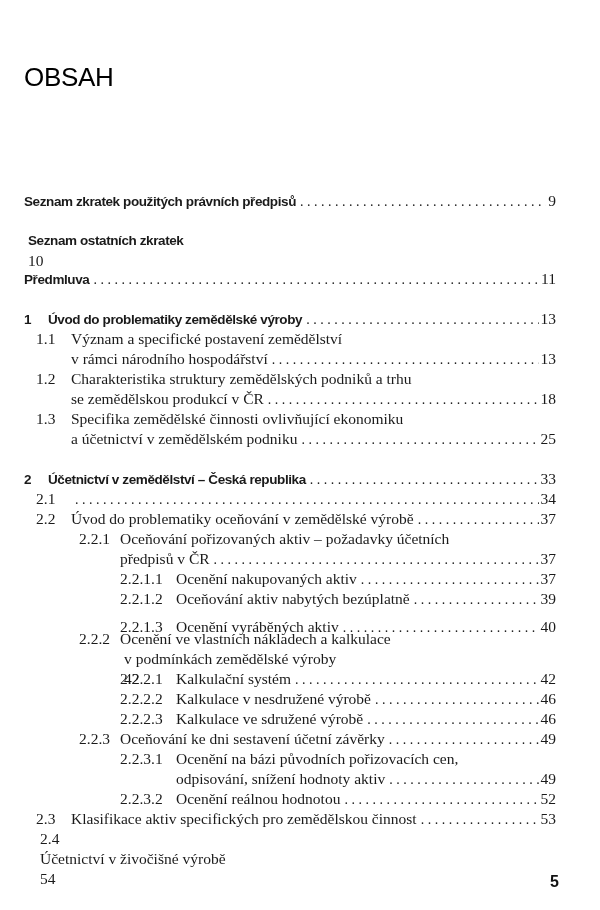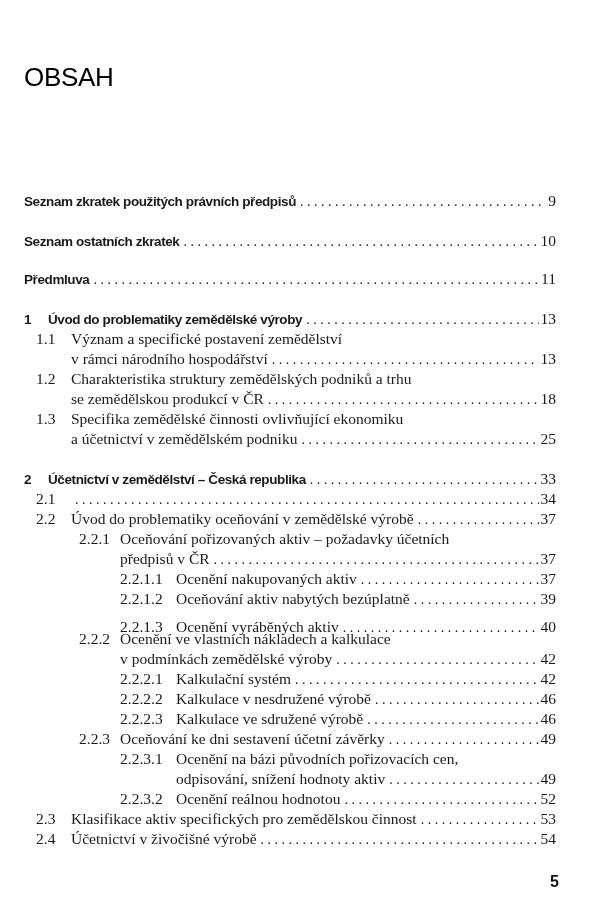--- a/index.html
+++ b/index.html
@@ -38,21 +38,21 @@
 
 <div class="page-title">OBSAH</div>
 
 <div class="toc">
 
   <div class="entry" style="left:24px; top:191px;justify-content:flex-end;">
     <span class="text bold">Seznam zkratek použitých právních předpisů</span>
     <span class="dots"></span>
     <span class="page">9</span>
   </div>
-  <div class="entry" style="left:24px; top:231px;">
+  <div class="entry" style="left:24px; top:231px;flex-direction:column;">
     <span class="text bold">Seznam ostatních zkratek</span>
     <span class="dots"></span>
     <span class="page">10</span>
   </div>
   <div class="entry" style="left:24px; top:269px;">
     <span class="text bold">Předmluva</span>
     <span class="dots"></span>
     <span class="page">11</span>
   </div>
 
@@ -133,21 +133,21 @@
   <div class="entry serif" style="left:120px; top:609px;margin-top:8px;">
     <span class="num" style="width:56px;">2.2.1.3</span>
     <span class="text">Ocenění vyráběných aktiv</span>
     <span class="dots"></span>
     <span class="page">40</span>
   </div>
 
   <div class="cont serif" style="left:79px; top:629px;">
     <span style="display:inline-block;width:41px;">2.2.2</span><span>Ocenění ve vlastních nákladech a kalkulace</span>
   </div>
-  <div class="entry serif" style="left:120px; top:649px;">
+  <div class="entry serif" style="left:120px; top:649px;flex-direction:column;">
     <span class="text">v podmínkách zemědělské výroby</span>
     <span class="dots"></span>
     <span class="page">42</span>
   </div>
 
   <div class="entry serif" style="left:120px; top:669px;">
     <span class="num" style="width:56px;">2.2.2.1</span>
     <span class="text">Kalkulační systém</span>
     <span class="dots"></span>
     <span class="page">42</span>
@@ -187,21 +187,21 @@
     <span class="dots"></span>
     <span class="page">52</span>
   </div>
 
   <div class="entry serif" style="left:36px; top:809px;">
     <span class="num" style="width:35px;">2.3</span>
     <span class="text">Klasifikace aktiv specifických pro zemědělskou činnost</span>
     <span class="dots"></span>
     <span class="page">53</span>
   </div>
-  <div class="entry serif" style="left:36px; top:829px;">
+  <div class="entry serif" style="left:36px; top:829px;flex-direction:column;">
     <span class="num" style="width:35px;">2.4</span>
     <span class="text">Účetnictví v živočišné výrobě</span>
     <span class="dots"></span>
     <span class="page">54</span>
   </div>
 </div>
 
 <div class="folio">5</div>
 
 </body></html>

